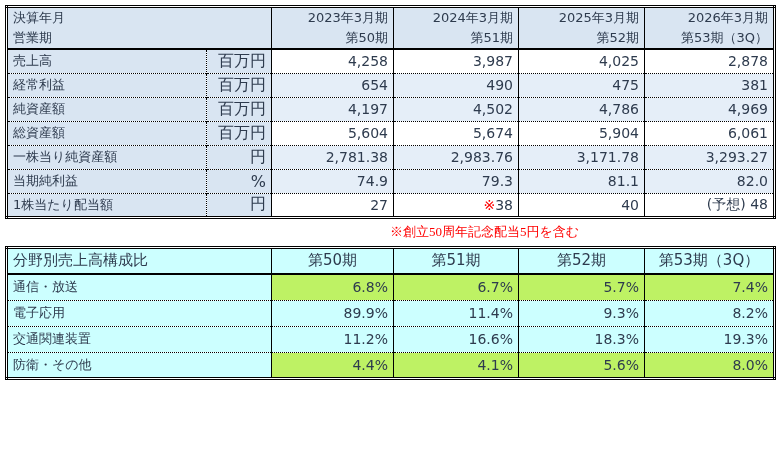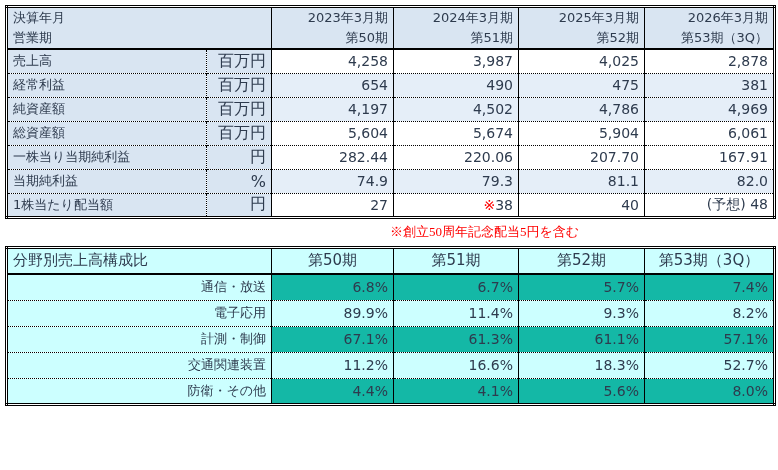--- a/index.html
+++ b/index.html
@@ -66,22 +66,22 @@
     background:var(--table2-fill);
     border-left:1px solid var(--line);
     border-bottom:2px solid var(--line);
     height:27px;
     font-size:15px;
     font-weight:normal;
     text-align:center;
   }
   .seg thead th.seg-title{border-left:none;text-align:left;}
   .seg td{height:26px;font-size:14px;border-top:1px dotted var(--line);}
-  .seg td.lbl{background:var(--table2-fill);text-align:right;font-size:13px;}
-  .seg td.val{text-align:right;border-left:1px solid var(--line);background:#14b8a6;}
+  .seg td.lbl{background:var(--table2-fill);text-align:left;font-size:13px;}
+  .seg td.val{text-align:right;border-left:1px solid var(--line);background:#bef264;}
   .seg tr.alt td.val{background:var(--table2-fill);}
 </style>
 </head>
 <body>
 
 <div class="page">
 
   <table class="fin">
     <colgroup>
       <col style="width:200px">
@@ -141,27 +141,27 @@
           <td class="val">4,969</td>
         </tr>
         <tr class="">
           <td class="lbl">総資産額</td>
           <td class="unit">百万円</td>
           <td class="val">5,604</td>
           <td class="val">5,674</td>
           <td class="val">5,904</td>
           <td class="val">6,061</td>
         </tr>
-        <tr class="">
-          <td class="lbl">一株当り当期純利益</td>
+        <tr class="alt">
+          <td class="lbl">一株当り純資産額</td>
           <td class="unit">円</td>
-          <td class="val">282.44</td>
-          <td class="val">220.06</td>
-          <td class="val">207.70</td>
-          <td class="val">167.91</td>
+          <td class="val">2,781.38</td>
+          <td class="val">2,983.76</td>
+          <td class="val">3,171.78</td>
+          <td class="val">3,293.27</td>
         </tr>
         <tr class="alt">
           <td class="lbl">当期純利益</td>
           <td class="unit">%</td>
           <td class="val">74.9</td>
           <td class="val">79.3</td>
           <td class="val">81.1</td>
           <td class="val">82.0</td>
         </tr>
         <tr class="">
@@ -202,33 +202,26 @@
           <td class="val">5.7%</td>
           <td class="val">7.4%</td>
         </tr>
         <tr class="alt">
           <td class="lbl">電子応用</td>
           <td class="val">89.9%</td>
           <td class="val">11.4%</td>
           <td class="val">9.3%</td>
           <td class="val">8.2%</td>
         </tr>
-        <tr class="">
-          <td class="lbl">計測・制御</td>
-          <td class="val">67.1%</td>
-          <td class="val">61.3%</td>
-          <td class="val">61.1%</td>
-          <td class="val">57.1%</td>
-        </tr>
         <tr class="alt">
           <td class="lbl">交通関連装置</td>
           <td class="val">11.2%</td>
           <td class="val">16.6%</td>
           <td class="val">18.3%</td>
-          <td class="val">52.7%</td>
+          <td class="val">19.3%</td>
         </tr>
         <tr class="">
           <td class="lbl">防衛・その他</td>
           <td class="val">4.4%</td>
           <td class="val">4.1%</td>
           <td class="val">5.6%</td>
           <td class="val">8.0%</td>
         </tr>
       </tbody>
   </table>

